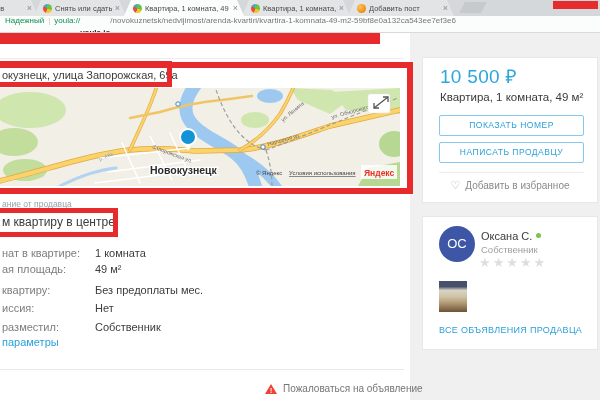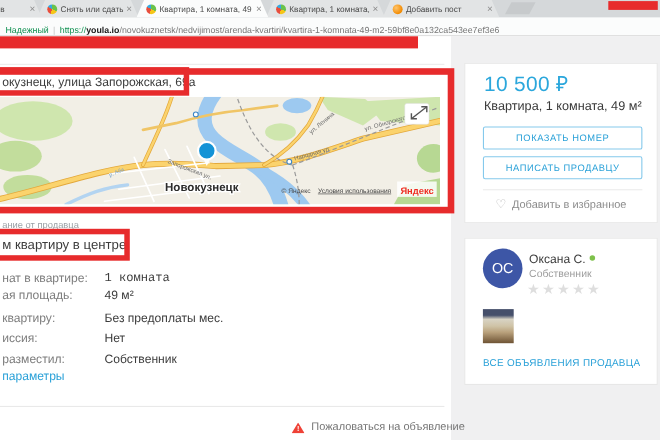--- a/index.html
+++ b/index.html
@@ -12,21 +12,21 @@
          display:flex; align-items:center; gap:3px; padding:0 6px 0 9px; }
   .tab.active { background:#fbfcfc; z-index:3; }
   .tab-title { flex:1; overflow:hidden; white-space:nowrap; font-size:7.5px; color:#4a4a4a; }
   .tab-close { font-size:9px; color:#8b8b8b; line-height:1; flex:0 0 auto; }
   .favicon { width:9px; height:9px; border-radius:50%; flex:0 0 auto; }
   .favicon.youla { background:conic-gradient(#6bc24a 0 110deg,#f5c518 110deg 200deg,#e84e3d 200deg 300deg,#36a9e0 300deg 360deg); }
   .favicon.ok { background:radial-gradient(circle at 35% 35%, #ffc46b, #f28a00 70%); }
   .newtab-btn { position:absolute; left:462px; top:2px; width:22px; height:11px; background:#c7cacc; transform:skewX(-28deg); }
   .redact { position:absolute; background:#e72b2c; }
   .urlbar { position:absolute; left:0; top:16px; width:600px; height:17px; background:#fbfcfc; border-bottom:1px solid #d9d9d9;
-            display:flex; align-items:flex-end; font-size:8px; padding-left:5px; white-space:nowrap; overflow:hidden; }
+            display:flex; align-items:flex-start; font-size:8px; padding-left:5px; white-space:nowrap; overflow:hidden; }
   .sec-label { color:#0d904f; }
   .url-sep { color:#c4c4c4; margin:0 4px; }
   .url-scheme { color:#0d904f; }
   .url-domain { color:#1a1a1a; font-weight:bold;margin-top:12px; }
   .url-path { color:#777; }
 
   
   .page-left  { position:absolute; left:0; top:33px; width:410px; height:367px; background:#fff; }
   .page-right { position:absolute; left:410px; top:33px; width:190px; height:367px; background:#f0f0f1; }
   .hdr-line { position:absolute; left:0; top:58px; width:404px; height:1px; background:#ececec; }
@@ -105,21 +105,21 @@
       <span class="tab-title">Добавить пост</span>
       <span class="tab-close">×</span>
     </div>
     <div class="newtab-btn"></div>
     <div class="redact" style="left:553px;top:1px;width:45px;height:8px;"></div>
   </div>
 
   <div class="urlbar">
     <span class="sec-label">Надежный</span>
     <span class="url-sep">|</span>
-    <span class="url-scheme">https://</span>
+    <span class="url-scheme">youla://</span>
       <span class="url-domain">youla.io</span>
       <span class="url-path">/novokuznetsk/nedvijimost/arenda-kvartiri/kvartira-1-komnata-49-m2-59bf8e0a132ca543ee7ef3e6</span>
   </div>
 
   <div class="page-left"></div>
   <div class="page-right"></div>
   <div class="redact" style="left:0;top:33px;width:380px;height:11px;z-index:4;"></div>
   <div class="hdr-line"></div>
 
   <div class="address">окузнецк, улица Запорожская, 69а</div>
@@ -196,21 +196,21 @@
   </div>
 
   <div class="ann ann-map"></div>
   <div class="ann ann-addr"></div>
   <div class="ann ann-desc"></div>
 
   <div class="desc-label">ание от продавца</div>
   <div class="desc-text">м квартиру в центре</div>
 
   <div class="param-label" style="top:247px;">нат в квартире:</div>
-  <div class="param-value" style="top:247px;font-family:Liberation Mono, monospace;">1 комната</div>
+  <div class="param-value" style="top:247px;">1 комната</div>
   <div class="param-label" style="top:263px;">ая площадь:</div>
   <div class="param-value" style="top:263px;">49 м²</div>
   <div class="param-label" style="top:284px;">квартиру:</div>
   <div class="param-value" style="top:284px;">Без предоплаты мес.</div>
   <div class="param-label" style="top:302px;">иссия:</div>
   <div class="param-value" style="top:302px;">Нет</div>
   <div class="param-label" style="top:321px;">разместил:</div>
   <div class="param-value" style="top:321px;">Собственник</div>
   <div class="all-params link-blue">параметры</div>
 

